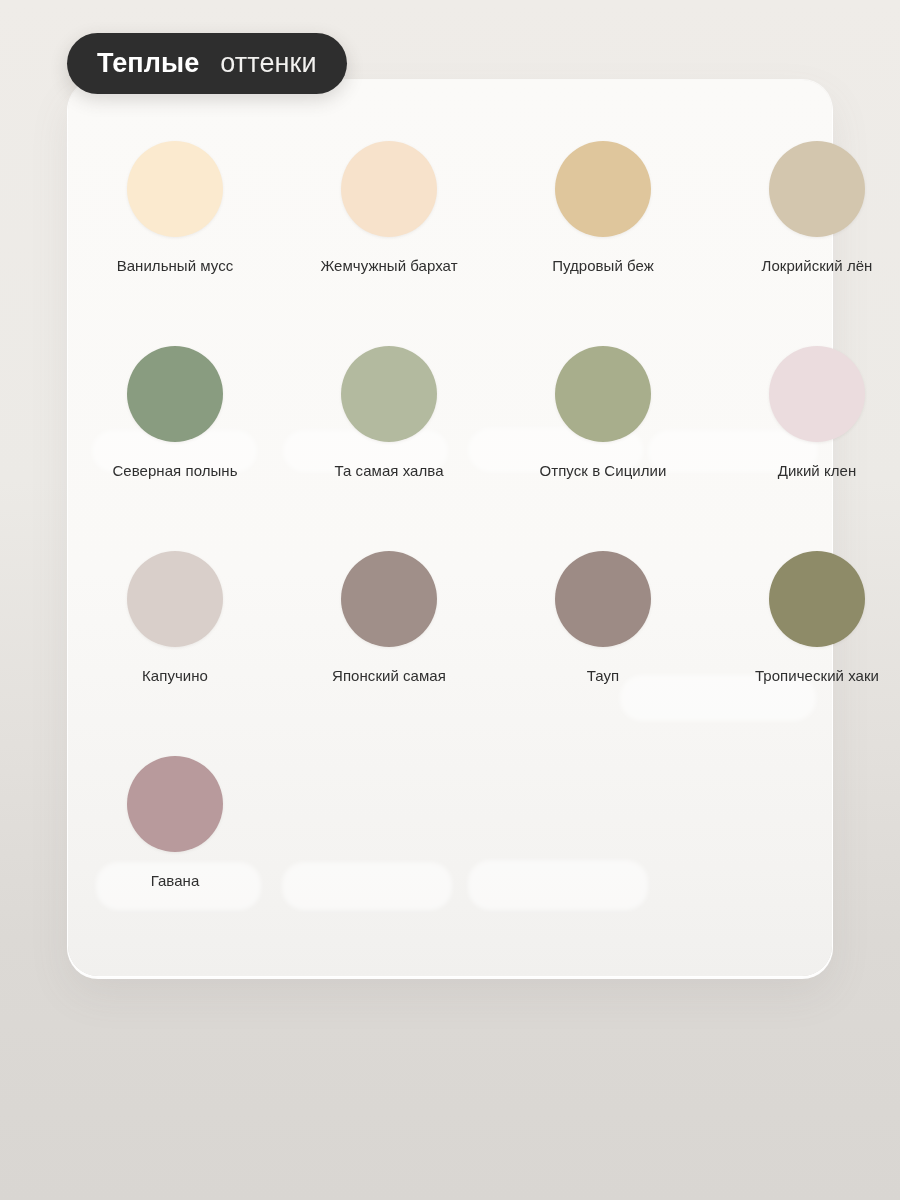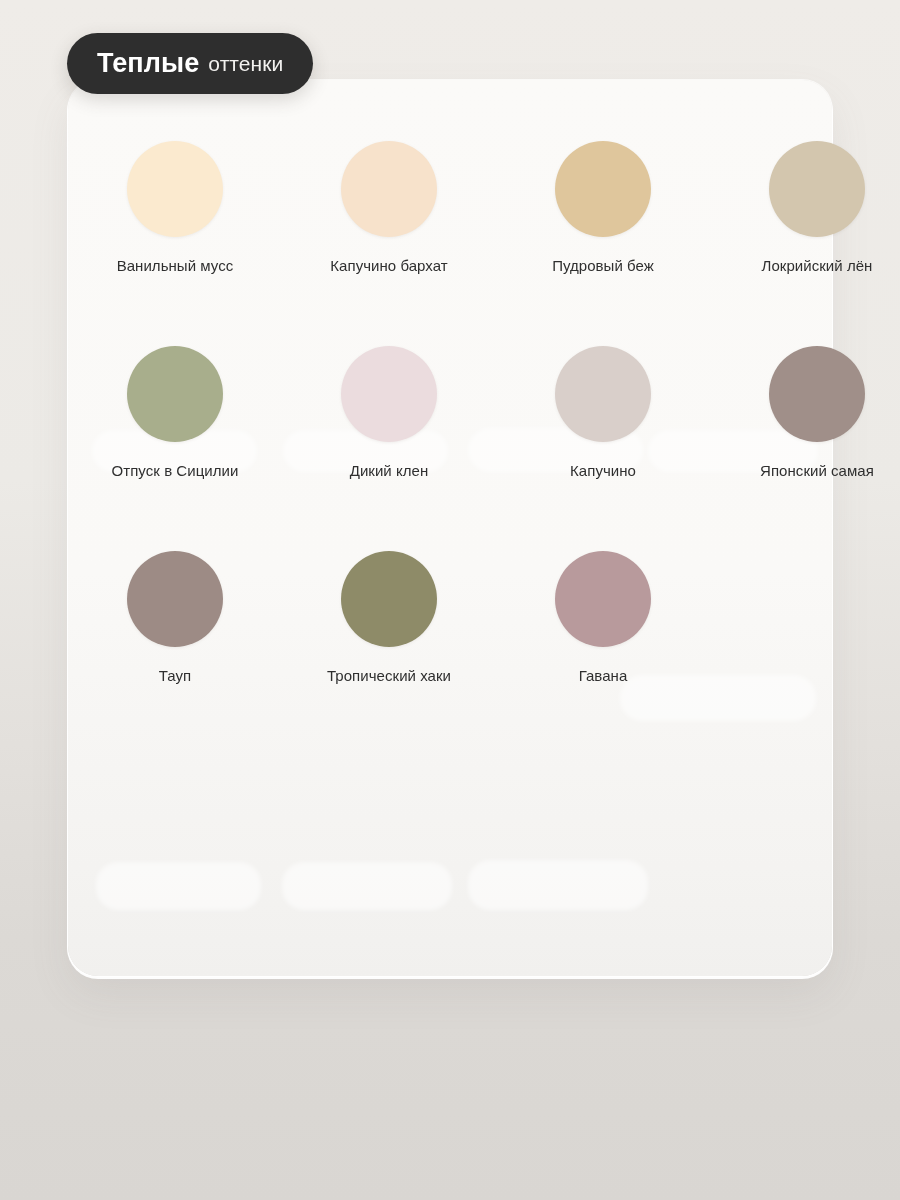--- a/index.html
+++ b/index.html
@@ -67,24 +67,24 @@
     box-shadow: 0 6px 18px rgba(60,55,50,0.18);
   }
   .title-strong {
     color: #ffffff;
     font-size: 27px;
     font-weight: bold;
     letter-spacing: 0.1px;
   }
   .title-light {
     color: #f2f1ef;
-    font-size: 21px;
+    font-size: 27px;
     font-weight: normal;
     letter-spacing: 0.1px;
-    margin-left: 9px;
+    margin-left: 21px;
   }
 
   
   .swatch-grid {
     position: absolute;
     left: 68px;
     top: 126px;
     width: 856px;
     display: grid;
     grid-template-columns: repeat(4, 1fr);
@@ -138,29 +138,37 @@
   <span class="title-light">оттенки</span>
 </div>
 
 <div class="swatch-grid" id="swatch-grid">
     <div class="swatch-item">
       <div class="swatch-dot" style="background: rgb(251, 234, 207);"></div>
       <div class="swatch-label">Ванильный мусс</div>
     </div>
     <div class="swatch-item">
       <div class="swatch-dot" style="background: rgb(247, 226, 203);"></div>
-      <div class="swatch-label">Капучино бархат</div>
+      <div class="swatch-label">Жемчужный бархат</div>
     </div>
     <div class="swatch-item">
       <div class="swatch-dot" style="background: rgb(223, 198, 156);"></div>
       <div class="swatch-label">Пудровый беж</div>
     </div>
     <div class="swatch-item">
       <div class="swatch-dot" style="background: rgb(211, 198, 174);"></div>
       <div class="swatch-label">Локрийский лён</div>
+    </div>
+    <div class="swatch-item">
+      <div class="swatch-dot" style="background: rgb(137, 156, 128);"></div>
+      <div class="swatch-label">Северная полынь</div>
+    </div>
+    <div class="swatch-item">
+      <div class="swatch-dot" style="background: rgb(179, 186, 159);"></div>
+      <div class="swatch-label">Та самая халва</div>
     </div>
     <div class="swatch-item">
       <div class="swatch-dot" style="background: rgb(168, 174, 140);"></div>
       <div class="swatch-label">Отпуск в Сицилии</div>
     </div>
     <div class="swatch-item">
       <div class="swatch-dot" style="background: rgb(235, 220, 222);"></div>
       <div class="swatch-label">Дикий клен</div>
     </div>
     <div class="swatch-item">

